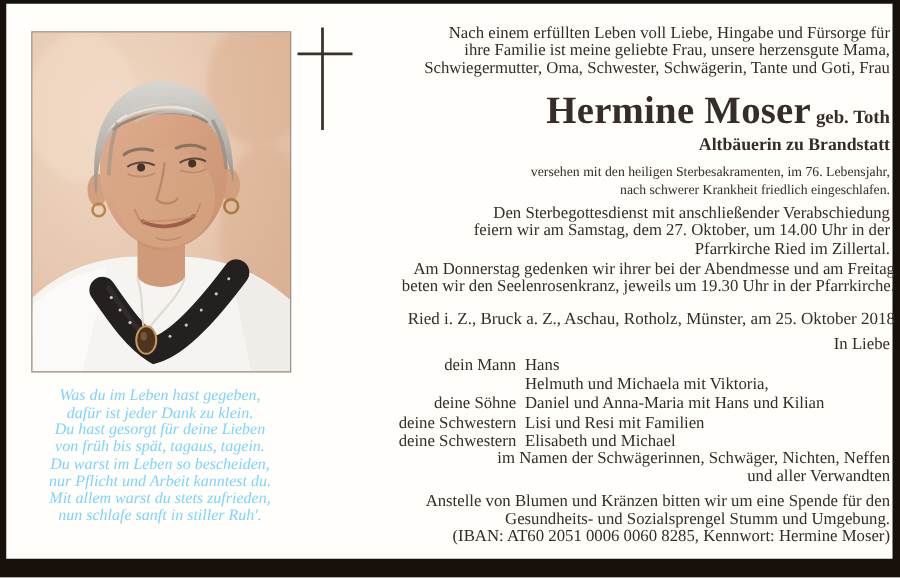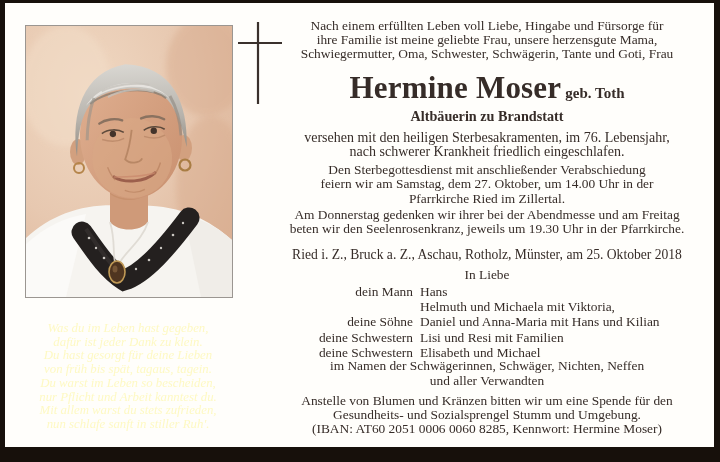--- a/index.html
+++ b/index.html
@@ -4,31 +4,31 @@
 <style>
   html,body{margin:0;padding:0;background:#dcdcdc;}
   .stage{position:relative;width:720px;height:462px;background:#17100b;overflow:hidden;
          font-family:"Liberation Serif","DejaVu Serif",serif;color:#362c28;}
   .paper{position:absolute;left:5px;top:3px;width:709px;height:444px;background:#fffefb;}
   .abs{position:absolute;}
 
   
   .photo-frame{position:absolute;left:25px;top:25px;width:206px;height:271px;
                border:1px solid #9b9license:none;border:1px solid #9b9691;background:#e9cdb6;overflow:hidden;}
-  .poem{position:absolute;left:18px;top:322px;width:220px;text-align:center;
-        font-style:italic;font-size:12.8px;line-height:13.7px;color:#fef9c3;}
+  .poem{position:absolute;left:18px;top:310px;width:220px;text-align:center;
+        font-style:italic;font-size:12.8px;line-height:13.7px;color:#7dd3fc;}
 
   
-  .rc{position:absolute;left:262px;width:450px;text-align:center;}
+  .rc{position:absolute;left:262px;width:450px;text-align:right;}
   .intro{top:19px;font-size:13.4px;line-height:14.2px;}
   .nameline{top:71px;line-height:34px;}
   .deceased-name{font-size:31px;font-weight:700;letter-spacing:.2px;}
   .maiden{font-size:15px;font-weight:700;}
   .subtitle{top:108px;font-size:14.2px;font-weight:700;}
-  .para1{top:131px;font-size:14px;line-height:14.4px;}
+  .para1{top:131px;font-size:11px;line-height:14.4px;}
   .para2{top:163px;font-size:13.4px;line-height:14.4px;}
   .para3{top:208px;left:258px;width:458px;font-size:13.4px;line-height:14.4px;}
   .dateline{top:247px;left:258px;width:458px;font-size:13.6px;}
   .inlove{top:267px;font-size:13.4px;}
   .family{top:284px;text-align:left;font-size:13.4px;line-height:15.2px;}
   .famrow{display:flex;align-items:flex-end;}
   .famlabel{width:151px;text-align:right;flex:0 0 151px;}
   .famval{margin-left:7px;text-align:left;}
   .family .b{font-weight:400;}
   .footer{top:359px;font-size:13.4px;line-height:14.8px;}

